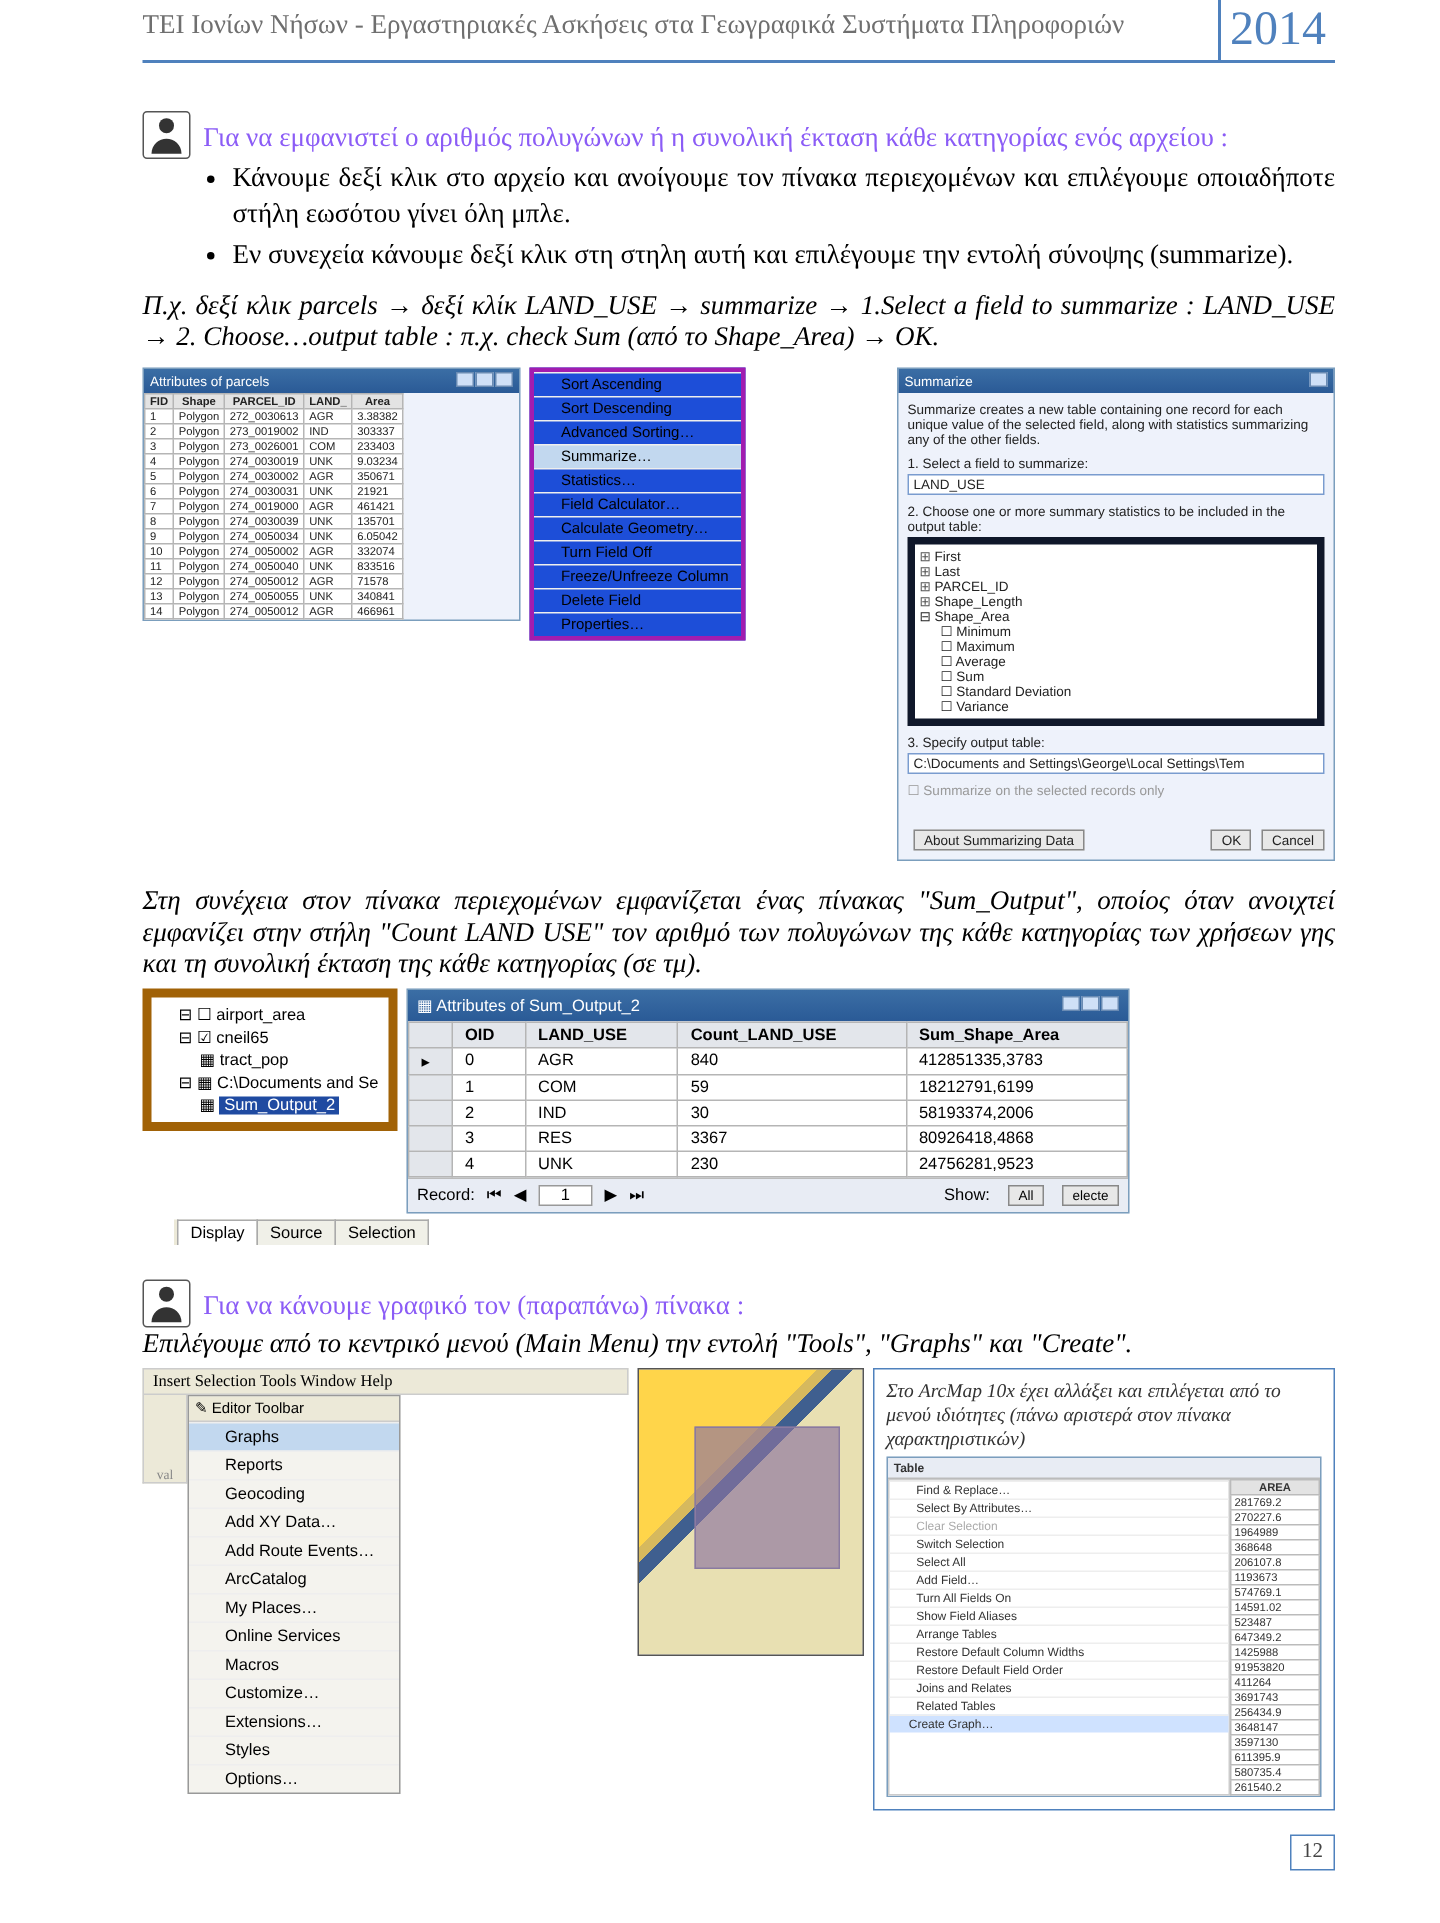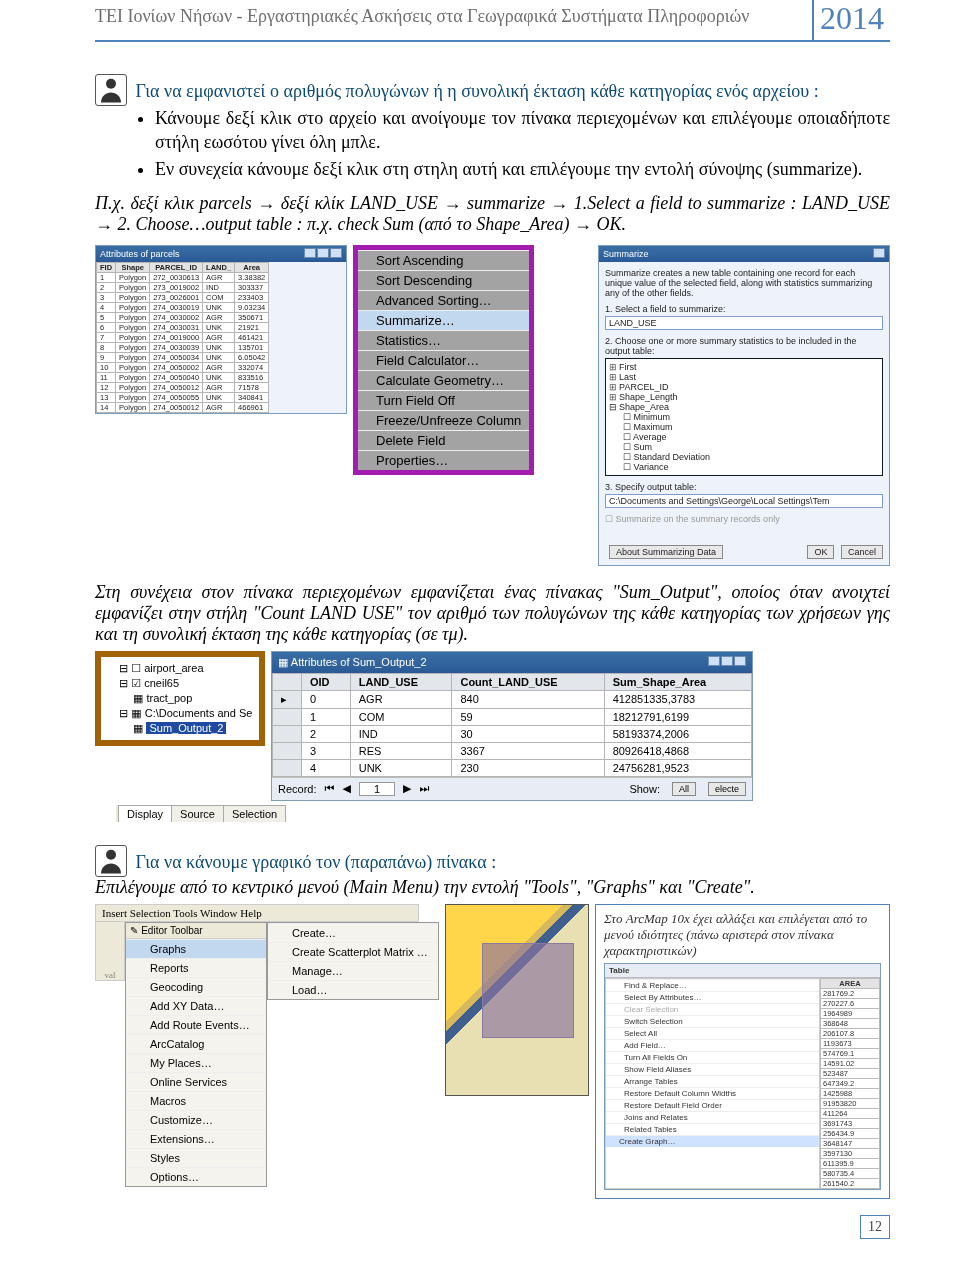--- a/index.html
+++ b/index.html
@@ -38,21 +38,21 @@
     color: #4f81bd;
     font-size: 32px;
     line-height: 1;
     font-weight: normal;
   }
   .para {
     font-size: 18px;
     text-align: justify;
     margin: 0 0 4px 0;
   }
-  .blue { color: #0c4a6e; }
+  .blue { color: #8b5cf6; }
   .person-icon {
     display: inline-block;
     width: 30px;
     height: 30px;
     border: 1px solid #555;
     border-radius: 3px;
     position: relative;
     vertical-align: bottom;
     margin-right: 4px;
     top: 4px;
@@ -131,24 +131,24 @@
     font-size: 7.5px;
     background: #fff;
   }
   table.tiny th, table.tiny td {
     border: 1px solid #b5b5b5;
     padding: 0 3px;
     white-space: nowrap;
   }
   table.tiny th { background: #e3e3e3; }
   .ctx-menu {
-    border: 5px solid #a21caf;
-    background: #a3a3a3;
-    font-family: Tahoma, Arial, sans-serif;
-    font-size: 13px;
+    border: 3px solid #a21caf;
+    background: #1d4ed8;
+    font-family: Tahoma, Arial, sans-serif;
+    font-size: 10px;
     min-width: 120px;
   }
   .ctx-menu div { padding: 2px 8px 2px 18px; border-top: 1px solid #eee; }
   .ctx-menu .hl { background: #c2d8ef; }
   .section-gap { height: 12px; }
   .attrib-window {
     border: 1px solid #7b9ebd;
     background: #e8ecf4;
     font-family: Tahoma, Arial, sans-serif;
     font-size: 11px;
@@ -464,36 +464,36 @@
     <div class="fig-box" style="width:290px">
       <div class="win-titlebar">
         <span>Summarize</span>
         <span class="win-btns"><span></span></span>
       </div>
       <div class="dlg-body">
         <div style="margin-bottom:6px">Summarize creates a new table containing one record for each unique value of the selected field, along with statistics summarizing any of the other fields.</div>
         <div>1.  Select a field to summarize:</div>
         <span class="input-faux indent">LAND_USE</span>
         <div>2.  Choose one or more summary statistics to be included in the output table:</div>
-        <div class="indent" style="border:1px solid #0f172a; background:#fff; padding:3px; margin:2px 0 6px 0;">
+        <div class="indent" style="border:5px solid #0f172a; background:#fff; padding:3px; margin:2px 0 6px 0;">
           <div class="tree-plus">First</div>
           <div class="tree-plus">Last</div>
           <div class="tree-plus">PARCEL_ID</div>
           <div class="tree-plus">Shape_Length</div>
           <div>⊟ <span>Shape_Area</span></div>
           <div class="indent chk">Minimum</div>
           <div class="indent chk">Maximum</div>
           <div class="indent chk">Average</div>
           <div class="indent chk">Sum</div>
           <div class="indent chk">Standard Deviation</div>
           <div class="indent chk">Variance</div>
         </div>
         <div>3.  Specify output table:</div>
         <span class="input-faux indent">C:\Documents and Settings\George\Local Settings\Tem</span>
-        <div class="chk" style="color:#999">Summarize on the summary records only</div>
+        <div class="chk" style="color:#999">Summarize on the selected records only</div>
         <div class="btn-row">
           <span class="btn-faux" style="float:left">About Summarizing Data</span>
           <span class="btn-faux">OK</span>
           <span class="btn-faux">Cancel</span>
         </div>
       </div>
     </div>
   </div>
 
   <p class="para" style="font-style:italic">Στη συνέχεια στον πίνακα περιεχομένων εμφανίζεται ένας πίνακας "Sum_Output", οποίος όταν ανοιχτεί εμφανίζει στην στήλη "Count LAND USE" τον αριθμό των πολυγώνων της κάθε κατηγορίας των χρήσεων γης και τη συνολική έκταση της κάθε κατηγορίας (σε τμ).</p>
@@ -605,26 +605,20 @@
           <div class="row">Add XY Data…</div>
           <div class="row">Add Route Events…</div>
           <div class="row">ArcCatalog</div>
           <div class="row">My Places…</div>
           <div class="row">Online Services</div>
           <div class="row">Macros</div>
           <div class="row">Customize…</div>
           <div class="row">Extensions…</div>
           <div class="row">Styles</div>
           <div class="row">Options…</div>
-        </div>
-        <div class="submenu">
-          <div class="row hl">Create…</div>
-          <div class="row">Create Scatterplot Matrix …</div>
-          <div class="row">Manage…</div>
-          <div class="row">Load…</div>
         </div>
       </div>
     </div>
 
     <div class="map-thumb"></div>
 
     <div class="side-note-box">
       <span>Στο ArcMap 10x έχει αλλάξει και επιλέγεται από το μενού ιδιότητες (πάνω αριστερά στον πίνακα χαρακτηριστικών)</span>
       <div class="mini-win">
         <div style="background:#e8ecf4;border-bottom:1px solid #bbb;padding:2px 4px;font-weight:bold">Table</div>

